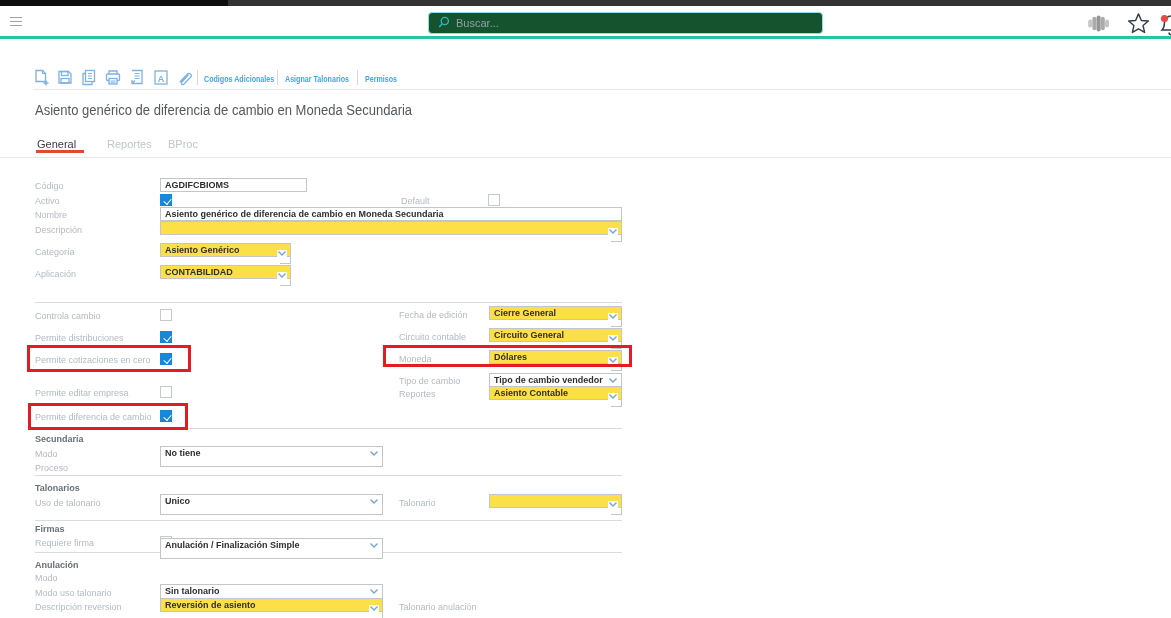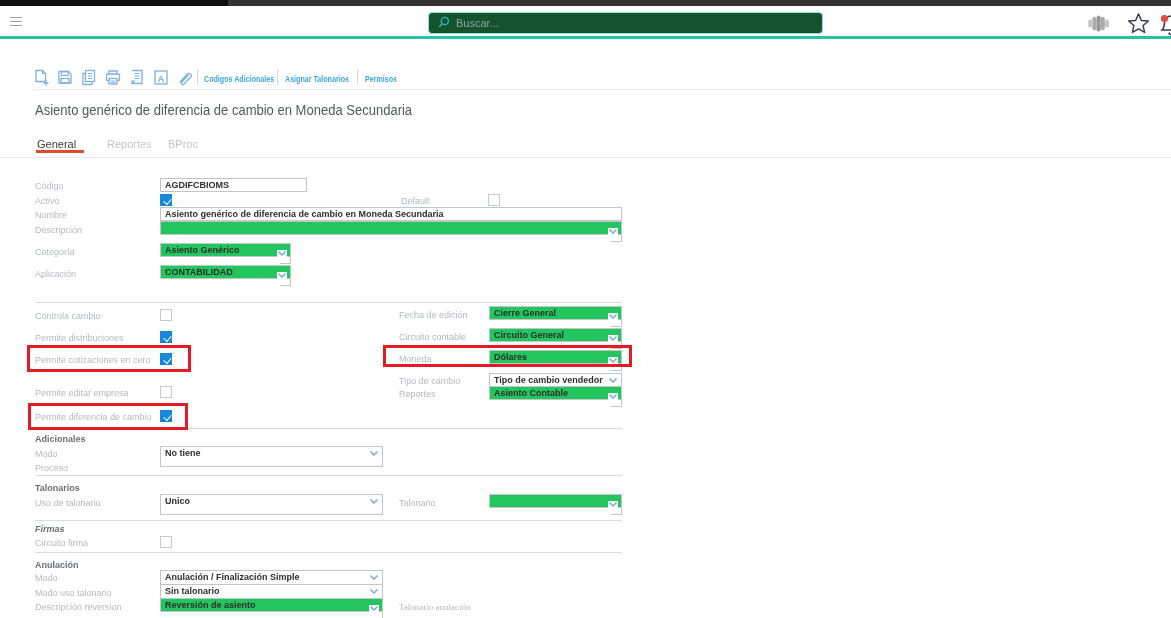--- a/index.html
+++ b/index.html
@@ -32,21 +32,21 @@
   .tab { position:absolute; top:138px; font-size:11px; cursor:pointer; }
   .tab.active { color:#3c3c3c; }
   .tab.inactive { color:#c0c6ca; }
   .tab-underline { left:36px; top:150px; width:48px; height:3px; background:#e04a2f; }
   .tabs-line { left:0; top:157px; width:1171px; height:1px; background:#e5e6e7; }
 
   .lbl { position:absolute; font-size:9px; color:#b2bac2; white-space:nowrap; }
   .sect { position:absolute; font-size:9px; font-weight:bold; color:#687077; white-space:nowrap; }
   .hline { position:absolute; height:1px; background:#d9dbdd; }
   .tbox { position:absolute; height:14px; border:1px solid #c2c6ca; background:#fff; font-size:9px; font-weight:bold; color:#2e2e2e; line-height:12px; padding-left:4px; white-space:nowrap; }
-  .combo { position:absolute; height:14px; border:1px solid #c2c6ca; background:#22c55e; }
+  .combo { position:absolute; height:14px; border:1px solid #c2c6ca; background:#fde047; }
   .combo .val { position:absolute; left:4px; top:0px; font-size:9px; font-weight:bold; color:#2e2e2e; line-height:13px; white-space:nowrap; }
   .combo .chev { position:absolute; right:3px; top:6px; width:10px; height:8px; background:#fff; z-index:2; }
   .combo .tail { position:absolute; right:-1px; top:13px; width:11px; height:7px; border-right:1px solid #c2c6ca; border-bottom:1px solid #c2c6ca; background:#fff; }
   .sel { position:absolute; height:21px; border:1px solid #c2c6ca; background:#fff;text-align:right; }
   .sel .val { position:absolute; left:4px; top:0; font-size:9px; font-weight:bold; color:#2e2e2e; line-height:12px; white-space:nowrap; }
   .sel .chev { position:absolute; right:3px; top:2.5px; width:10px; height:8px; }
   .chev svg { display:block; }
   .cb { position:absolute; width:12px; height:12px; border:1px solid #c6cacd; background:#fff; cursor:pointer; }
   .cb.on { background:#1687d9; border-color:#1687d9; }
   .cb.on::after { content:""; position:absolute; left:3.5px; top:1.5px; width:3.5px; height:6px; border-right:1.5px solid #fff; border-bottom:1.5px solid #fff; transform:rotate(40deg); }
@@ -277,21 +277,21 @@
       </span>
     <span class="tail"></span>
   </div>
 
   <div class="hline" style="left:35px; top:428px; width:587px;"></div>
 
   <div class="redbox" style="left:27px; top:345px; width:164px; height:27px;"></div>
   <div class="redbox" style="left:383px; top:345px; width:249px; height:22px;"></div>
   <div class="redbox" style="left:28px; top:403px; width:160px; height:27px;"></div>
 
-  <div class="sect" style="left:35px; top:434px;">Adicionales</div>
+  <div class="sect" style="left:35px; top:434px;">Secundaria</div>
   <div class="lbl" style="left:35px; top:449px;">Modo</div>
   <div class="sel" style="left:160px; top:446px; width:223px;">
     <span class="val">No tiene</span>
     <span class="chev">
         <svg width="10" height="8" viewBox="0 0 10 8">
           <path d="M1.5 1.5 L5 5 L8.5 1.5" fill="none" stroke="#74a5d8" stroke-width="1.4"></path>
         </svg>
       </span>
   </div>
   <div class="lbl" style="left:35px; top:463px;">Proceso</div>
@@ -312,28 +312,28 @@
     <span class="val"></span>
     <span class="chev">
         <svg width="10" height="8" viewBox="0 0 10 8">
           <path d="M1.5 1.5 L5 5 L8.5 1.5" fill="none" stroke="#74a5d8" stroke-width="1.4"></path>
         </svg>
       </span>
     <span class="tail"></span>
   </div>
   <div class="hline" style="left:35px; top:520px; width:587px;"></div>
 
-  <div class="sect" style="left:35px; top:524px;font-style:italic;">Firmas</div>
-  <div class="lbl" style="left:35px; top:538px;">Circuito firma</div>
+  <div class="sect" style="left:35px; top:524px;">Firmas</div>
+  <div class="lbl" style="left:35px; top:538px;">Requiere firma</div>
   <div class="cb" style="left:160px; top:536px;"></div>
   <div class="hline" style="left:35px; top:552px; width:587px;"></div>
 
   <div class="sect" style="left:35px; top:560px;">Anulación</div>
   <div class="lbl" style="left:35px; top:573px;">Modo</div>
-  <div class="sel" style="left:160px; top:570px; width:223px;">
+  <div class="sel" style="left:160px; top:538px; width:223px;">
     <span class="val">Anulación / Finalización Simple</span>
     <span class="chev">
         <svg width="10" height="8" viewBox="0 0 10 8">
           <path d="M1.5 1.5 L5 5 L8.5 1.5" fill="none" stroke="#74a5d8" stroke-width="1.4"></path>
         </svg>
       </span>
   </div>
   <div class="lbl" style="left:35px; top:588px;">Modo uso talonario</div>
   <div class="sel" style="left:160px; top:584px; width:223px;">
     <span class="val">Sin talonario</span>
@@ -346,14 +346,14 @@
   <div class="lbl" style="left:35px; top:602px;">Descripción reversion</div>
   <div class="combo" style="left:160px; top:598px; width:223px;">
     <span class="val">Reversión de asiento</span>
     <span class="chev">
         <svg width="10" height="8" viewBox="0 0 10 8">
           <path d="M1.5 1.5 L5 5 L8.5 1.5" fill="none" stroke="#74a5d8" stroke-width="1.4"></path>
         </svg>
       </span>
     <span class="tail"></span>
   </div>
-  <div class="lbl" style="left:399px; top:602px;font-family:Liberation Serif, serif;">Talonario anulación</div>
+  <div class="lbl" style="left:399px; top:602px;">Talonario anulación</div>
 </div>
 
 </body></html>

